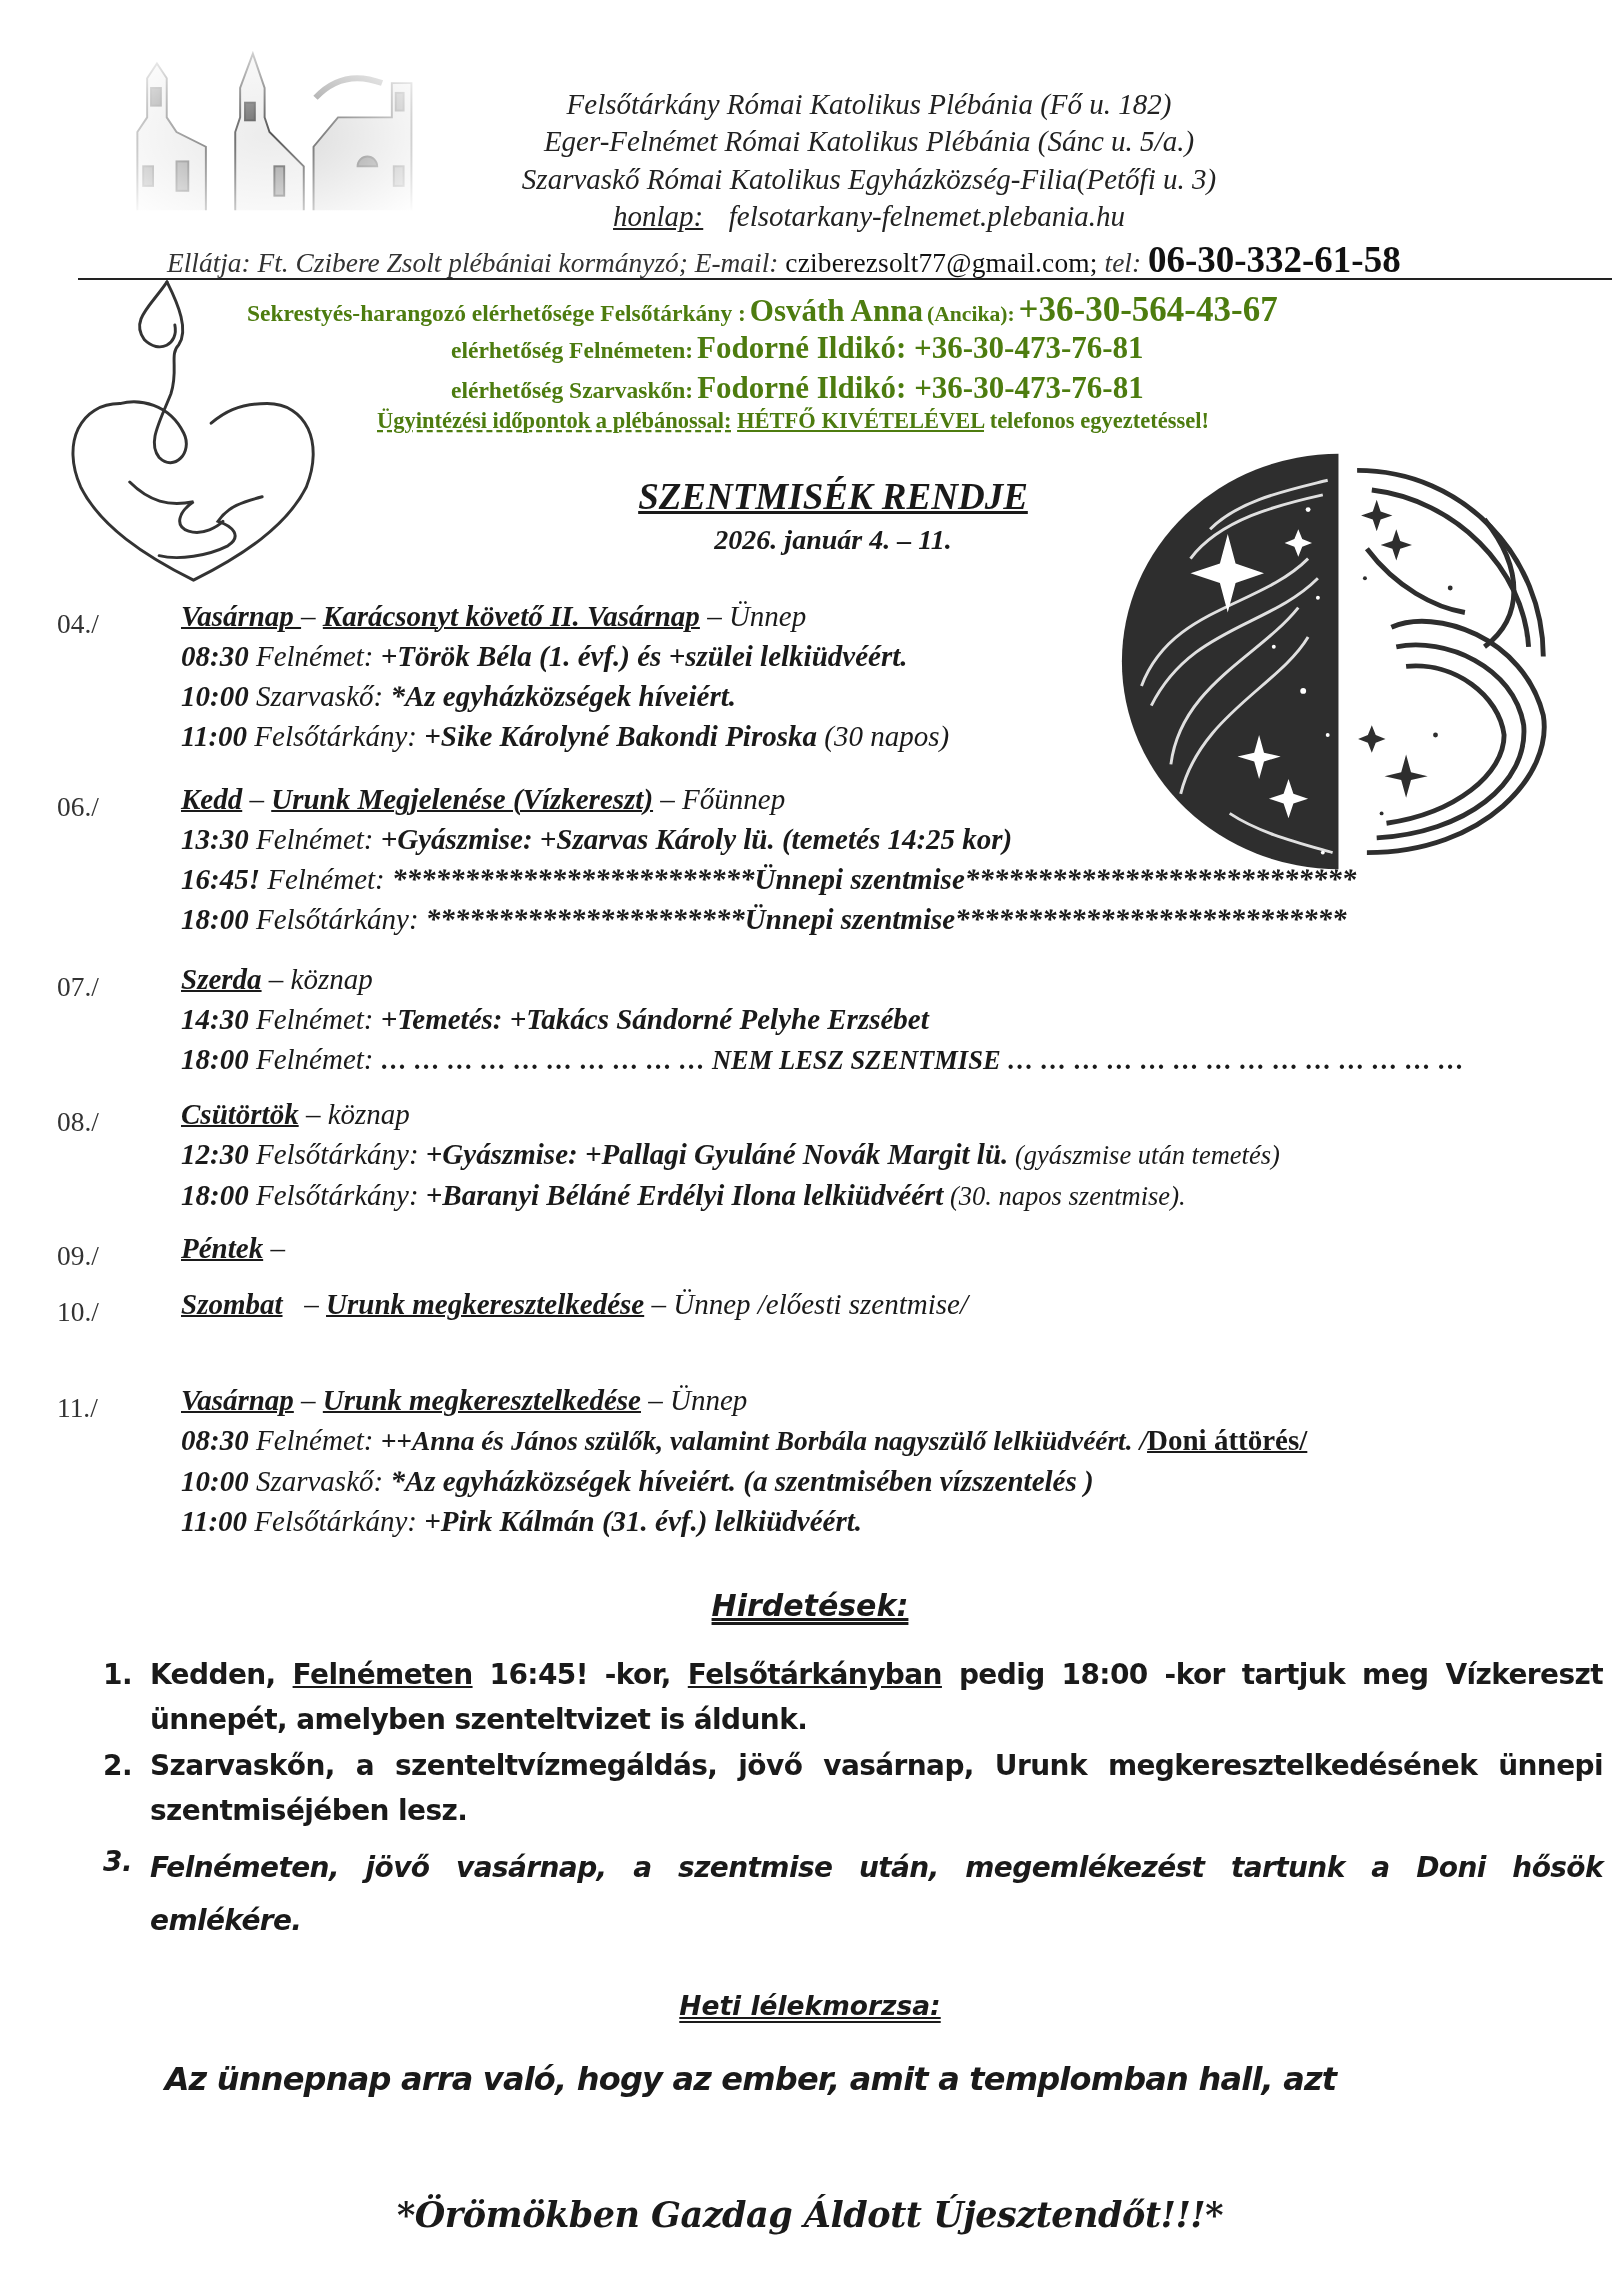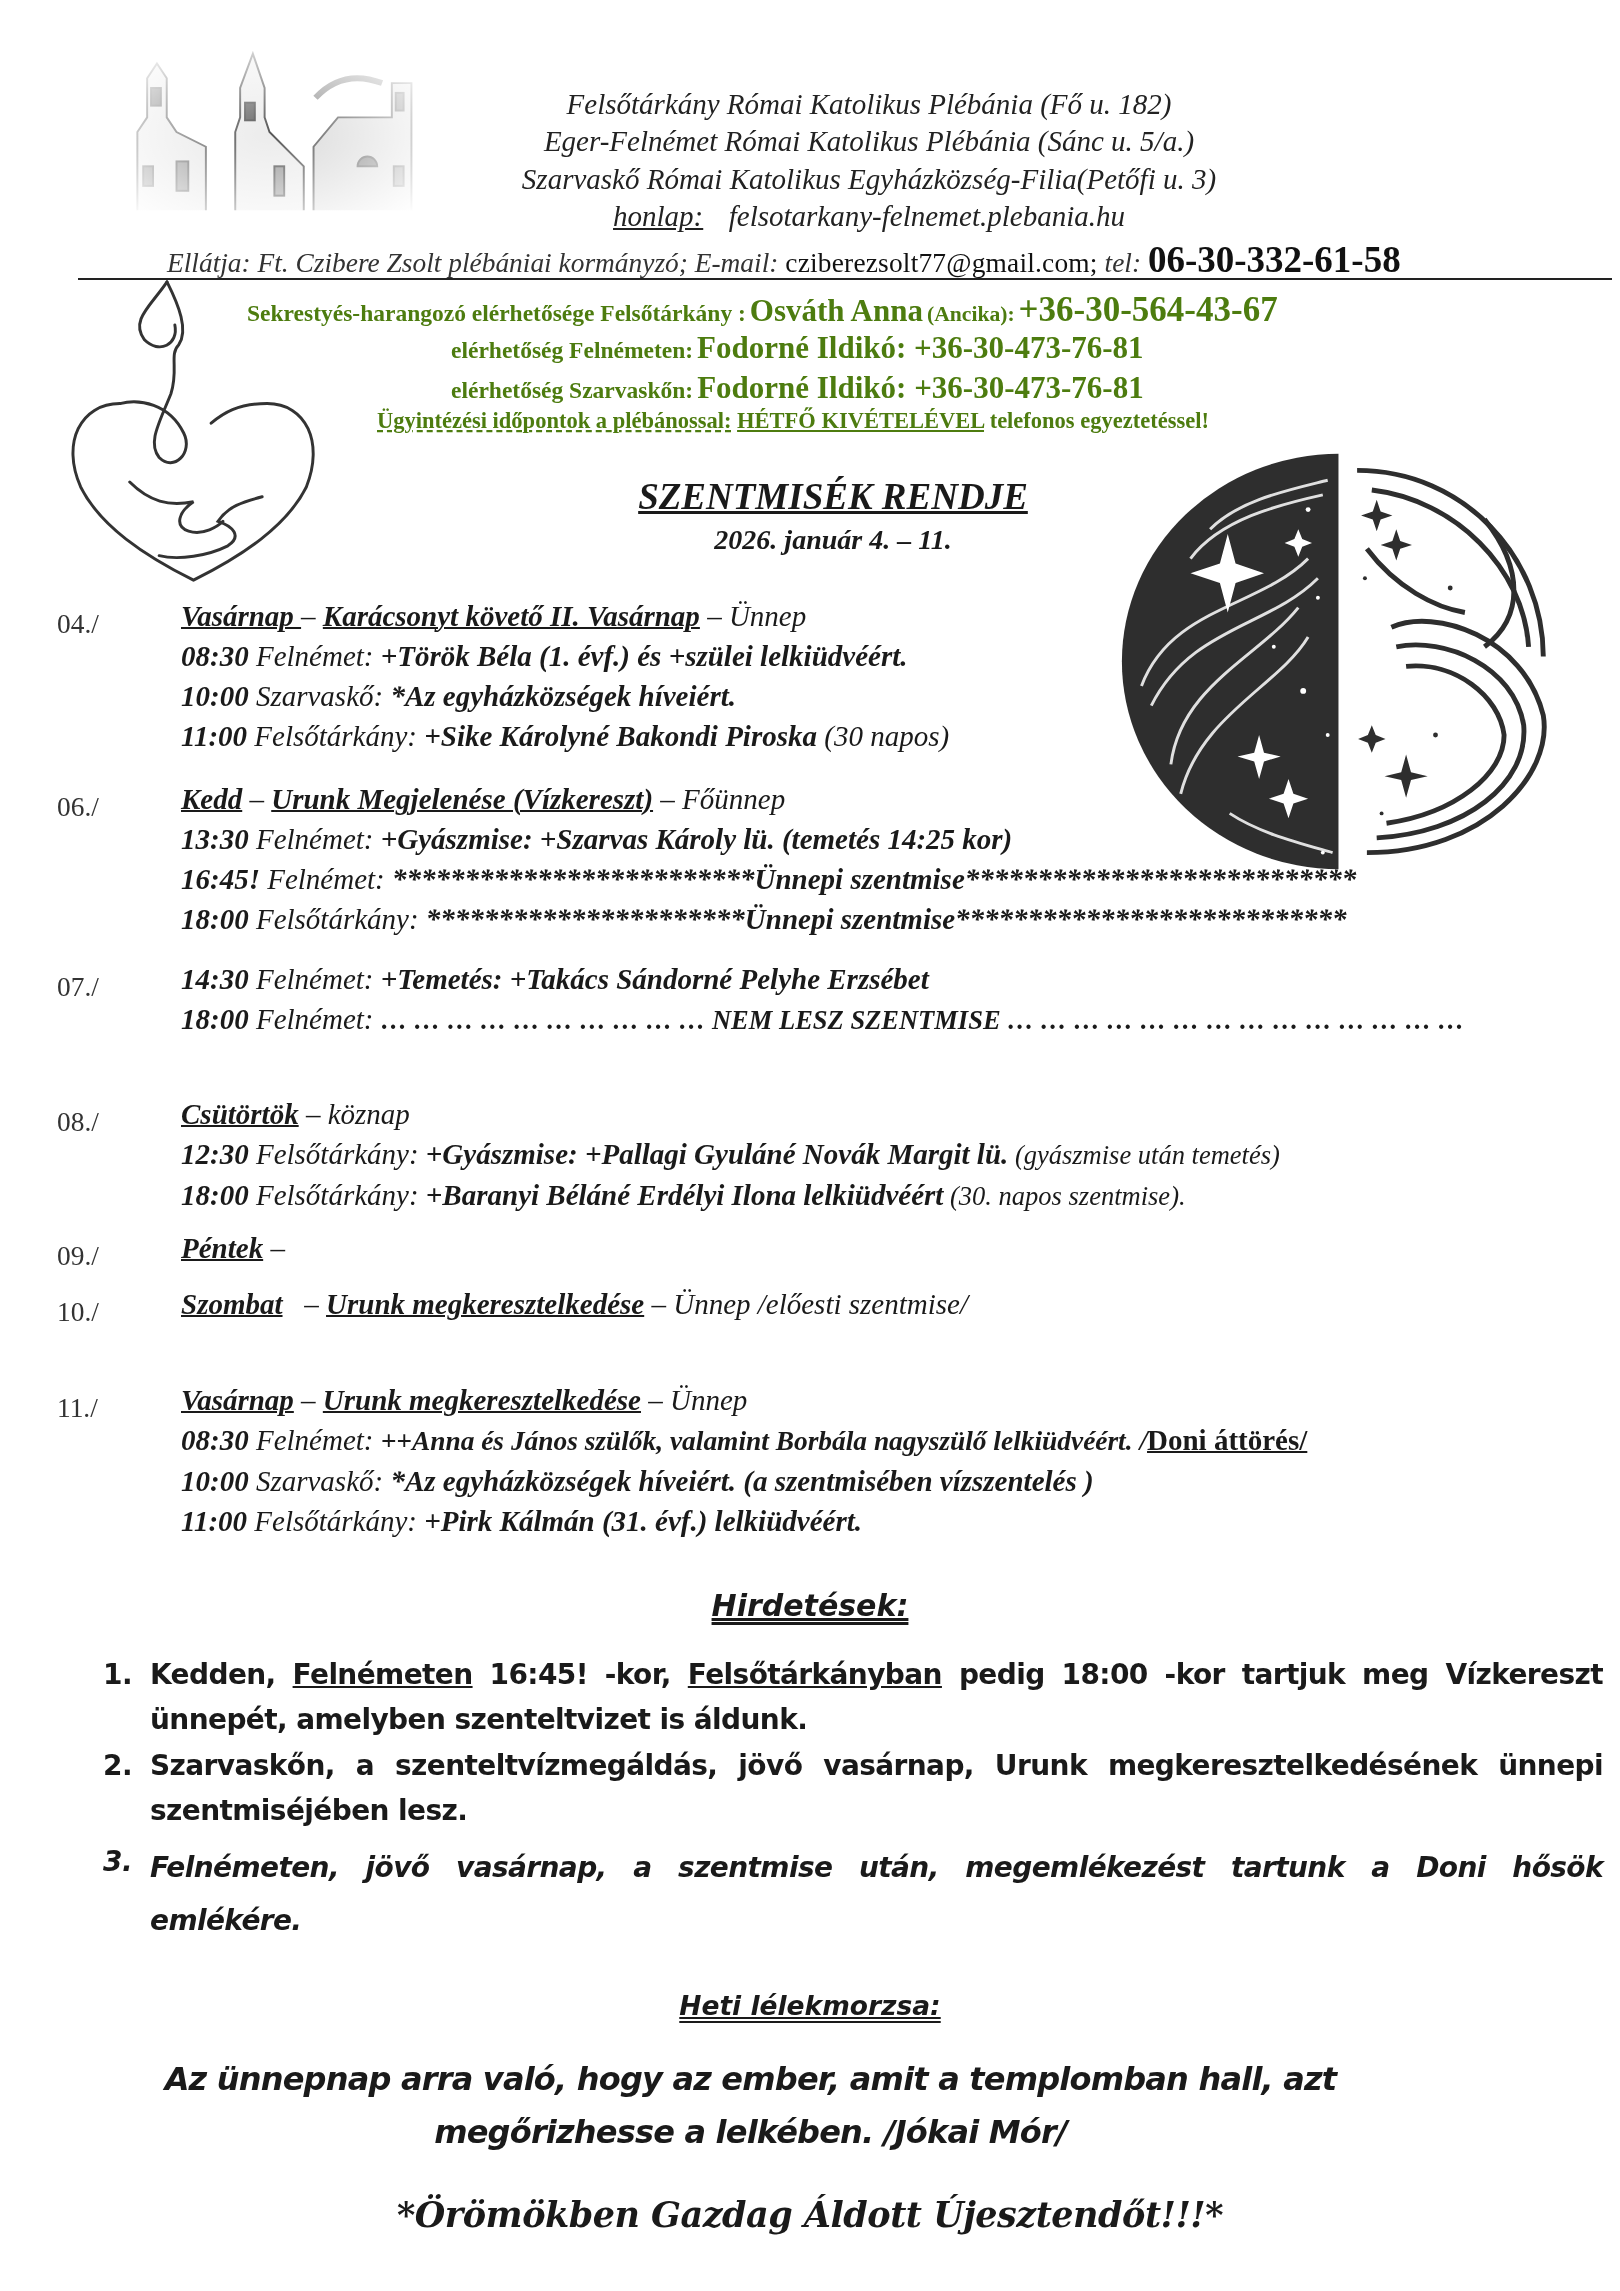--- a/index.html
+++ b/index.html
@@ -232,20 +232,23 @@
     </div>
     <div class="row"><span class="b">13:30</span><span class="n"> Felnémet: </span><span class="b">+Gyászmise: +Szarvas Károly lü. (temetés 14:25 kor)</span></div>
     <div class="row"><span class="b">16:45!</span><span class="n"> Felnémet: </span><span class="b">*************************Ünnepi szentmise***************************</span></div>
     <div class="row"><span class="b">18:00</span><span class="n"> Felsőtárkány: </span><span class="b">**********************Ünnepi szentmise***************************</span></div>
   </div>
 </div>
 
 <div class="day" style="top:959px">
   <div class="num">07./</div>
   <div class="rows">
+    <div class="row">
+      <span class="b u">Szerda</span><span class="n"> – </span><span class="n">köznap</span>
+    </div>
     <div class="row"><span class="b">14:30</span><span class="n"> Felnémet: </span><span class="b">+Temetés: +Takács Sándorné Pelyhe Erzsébet</span></div>
     <div class="row"><span class="b">18:00</span><span class="n"> Felnémet: </span><span class="b" style="font-size:26.5px">… … … … … … … … … … NEM LESZ SZENTMISE … … … … … … … … … … … … … …</span></div>
   </div>
 </div>
 
 <div class="day" style="top:1094px">
   <div class="num">08./</div>
   <div class="rows">
     <div class="row">
       <span class="b u">Csütörtök</span><span class="n"> – </span><span class="n">köznap</span>
@@ -301,16 +304,15 @@
     <div style="flex:1">
       <div class="txt" style="line-height:57px">Felnémeten, jövő vasárnap, a szentmise után, megemlékezést tartunk a Doni hősök</div>
       <div class="txt last" style="line-height:49px">emlékére.</div>
     </div>
   </div>
 </div>
 
 <div class="abs weekly-title"><span>Heti lélekmorzsa:</span></div>
 <div class="abs quote">
   <div>Az ünnepnap arra való, hogy az ember, amit a templomban hall, azt</div>
-  <div>megőrizhesse a lelkében. /Jókai Mór/</div>
 </div>
 <div class="abs greeting">*Örömökben Gazdag Áldott Újesztendőt!!!*</div>
 
 
 </body></html>

